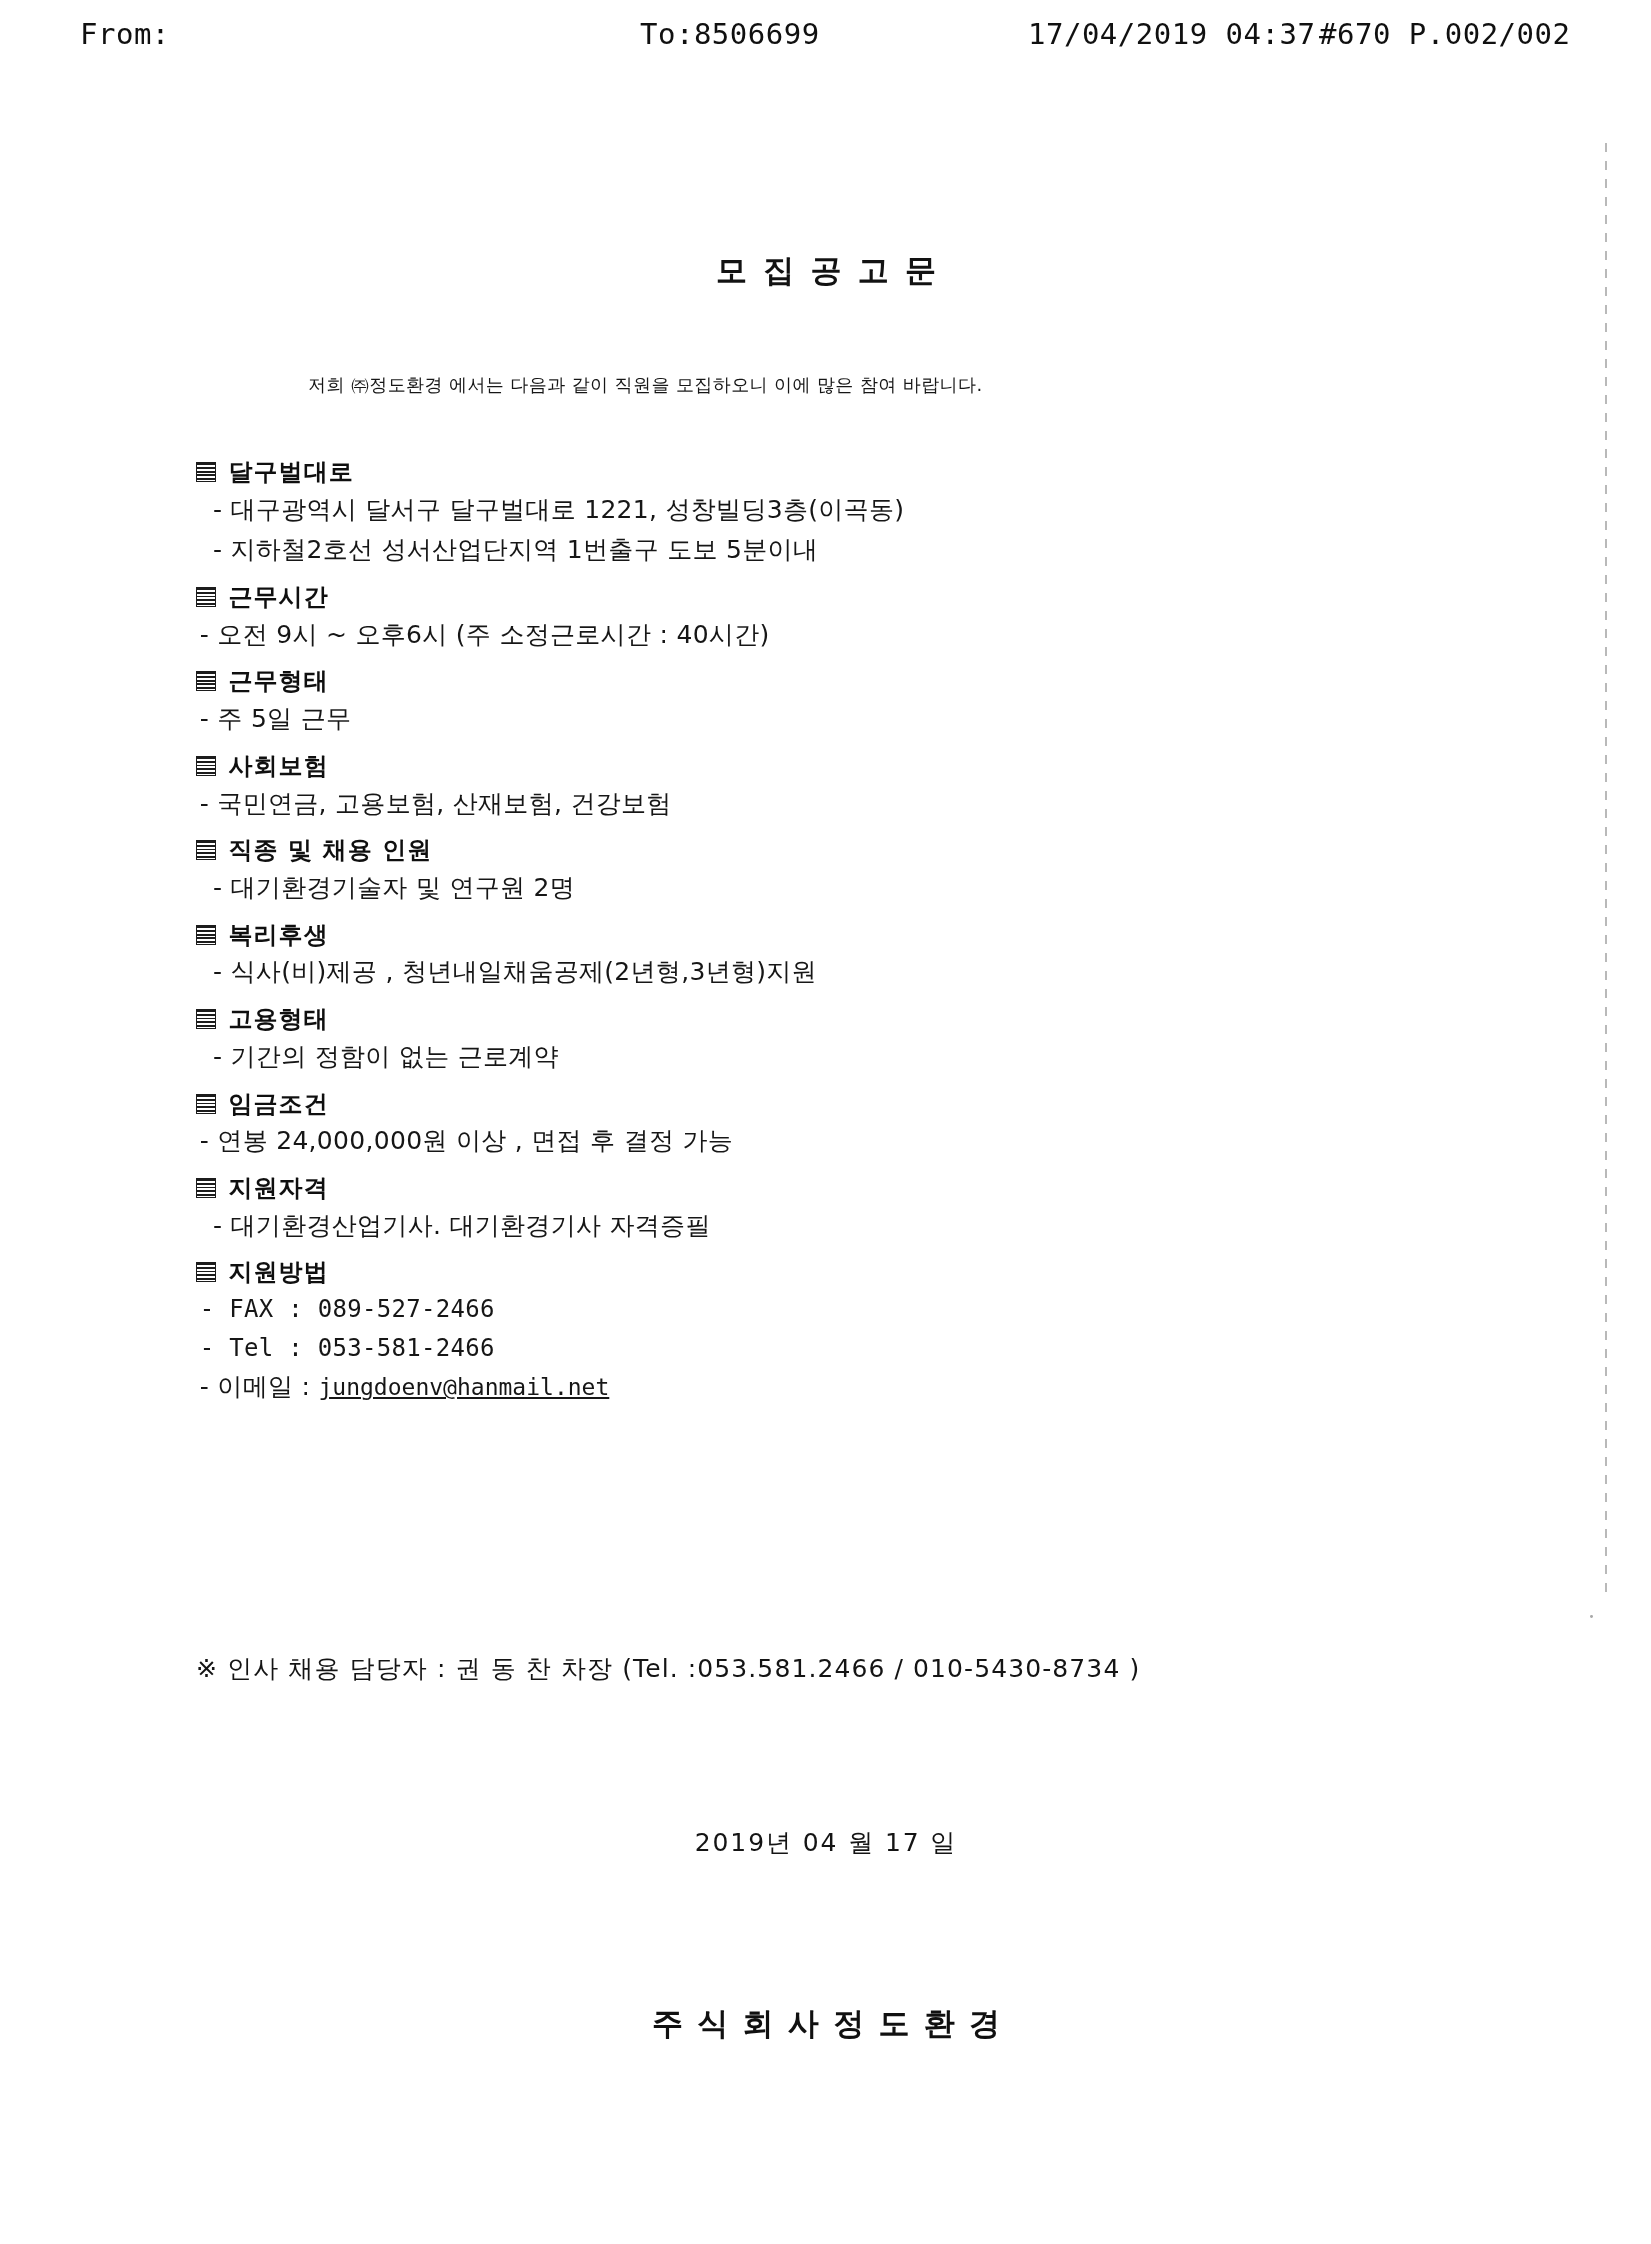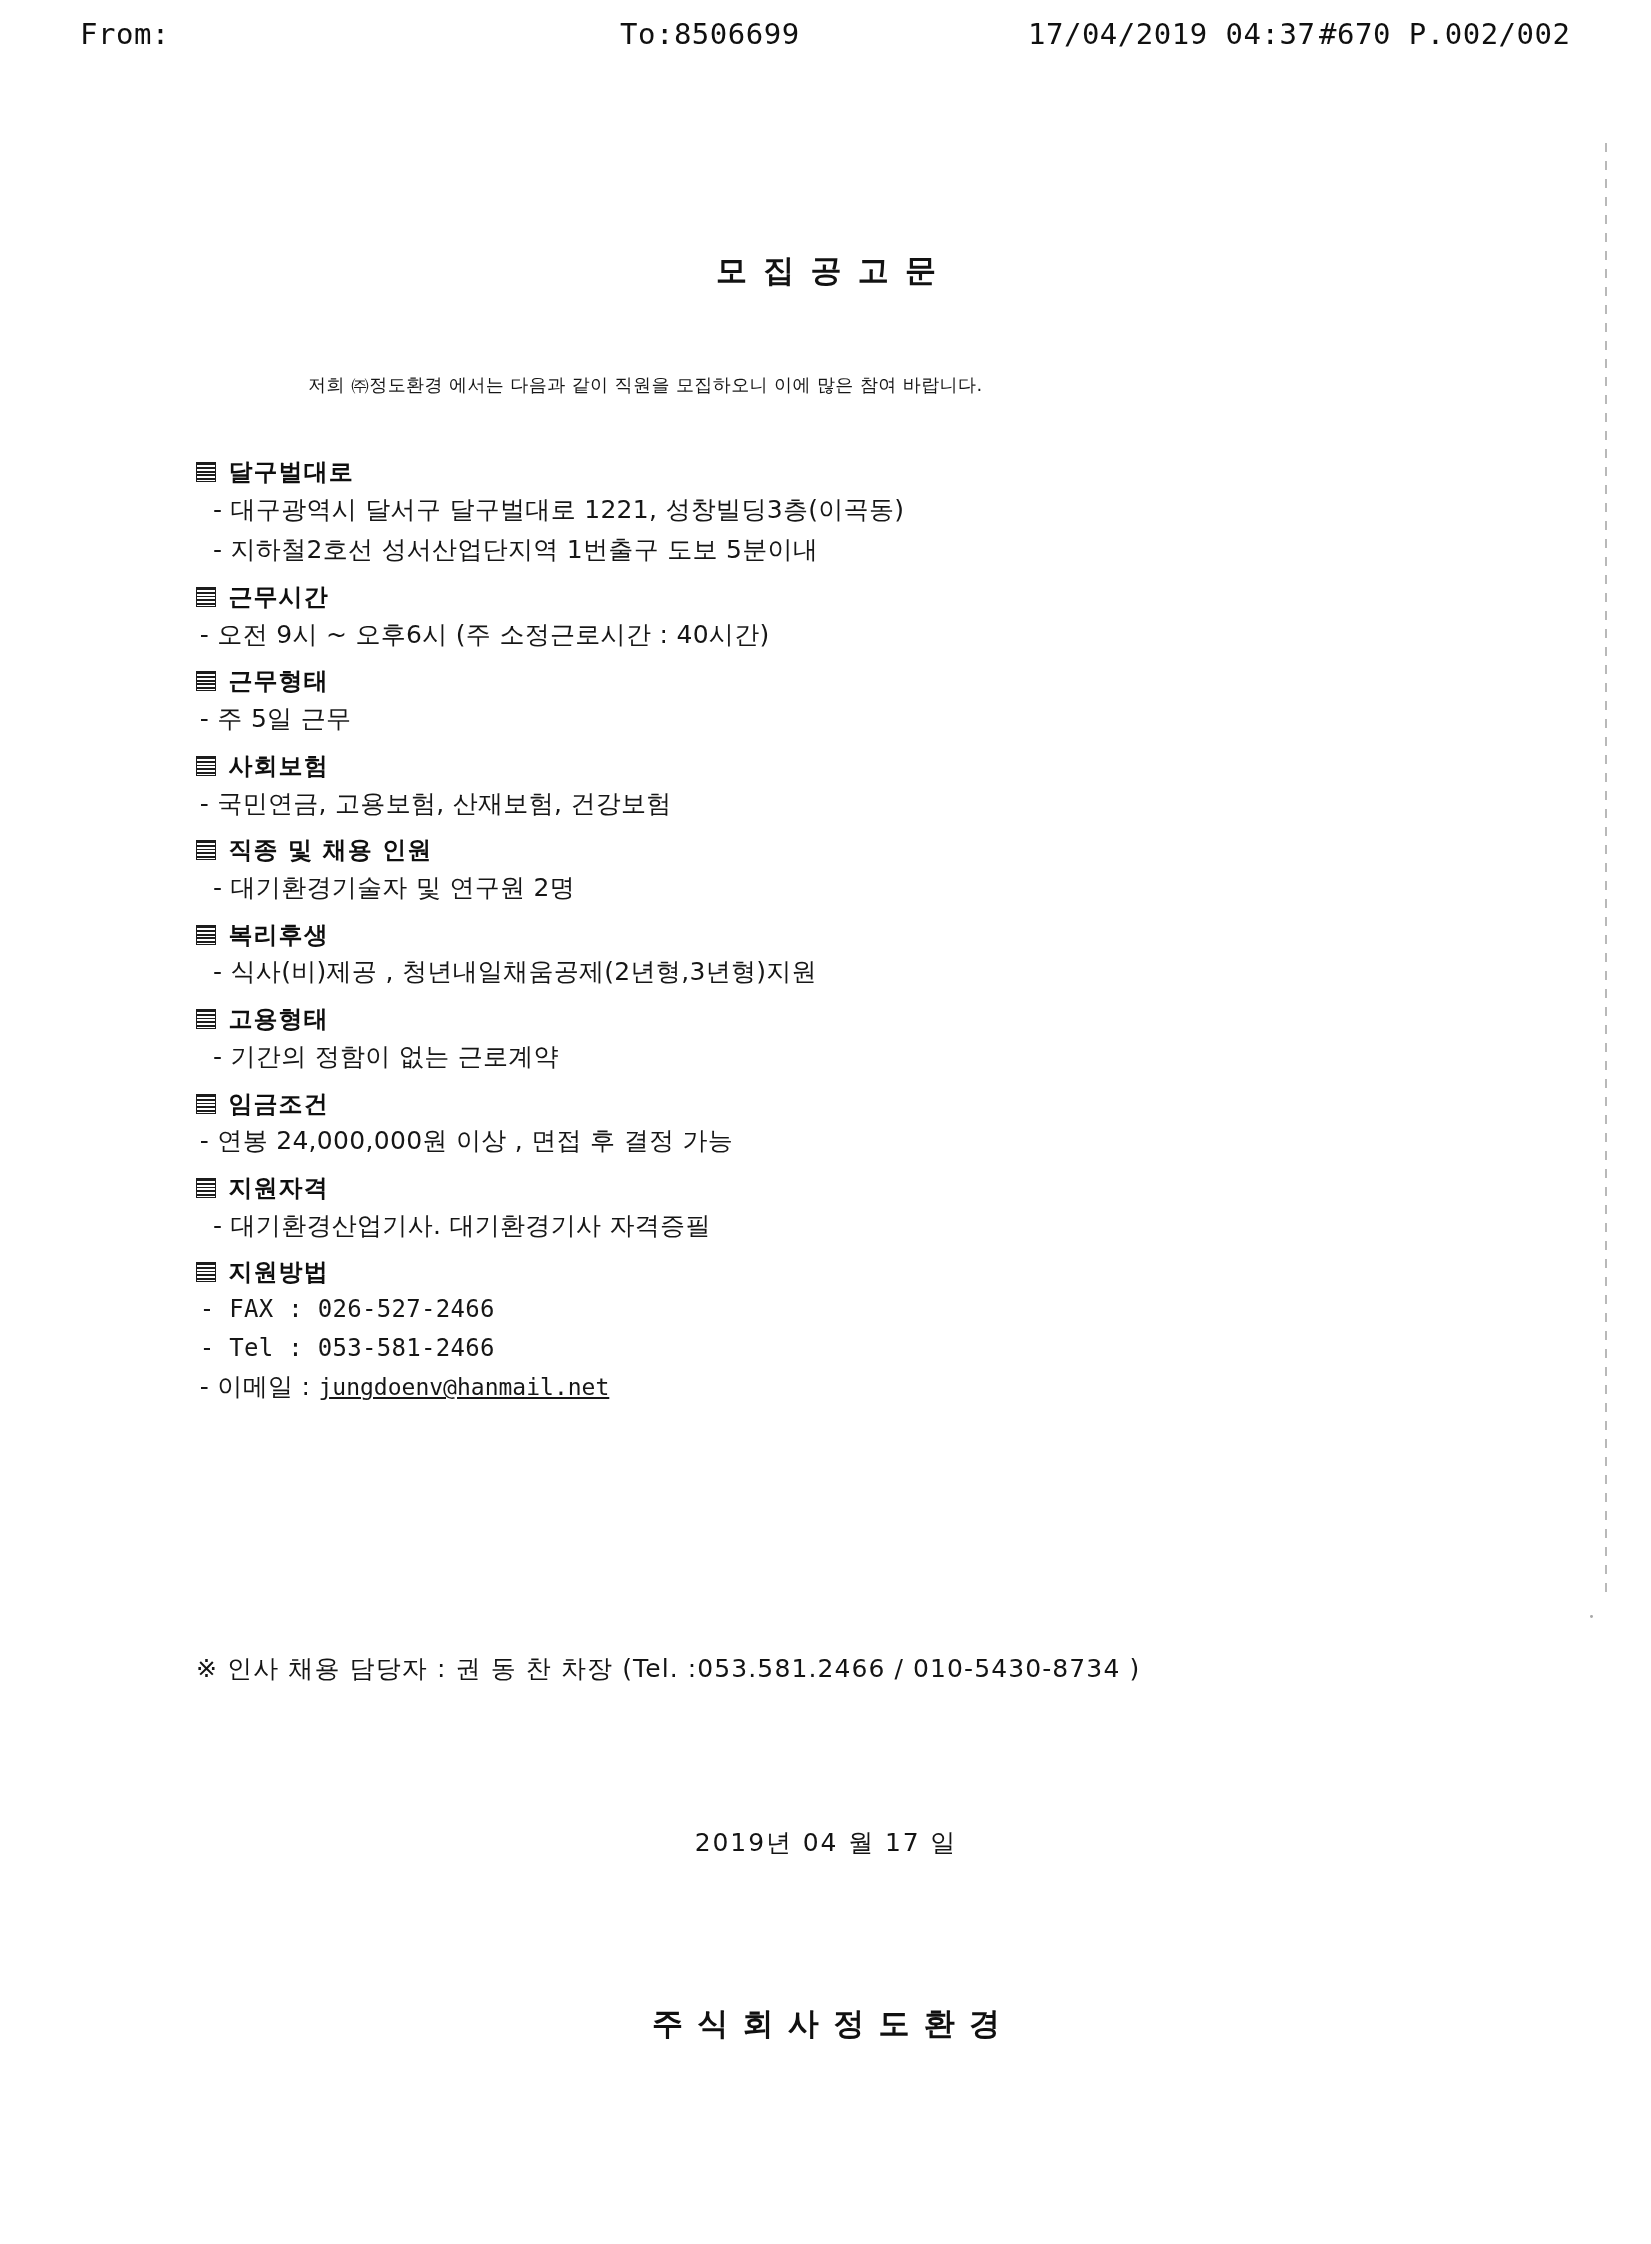--- a/index.html
+++ b/index.html
@@ -22,21 +22,21 @@
     top: 13.4px;
     left: 0;
     width: 1652px;
     height: 50px;
     font-family: "DejaVu Sans Mono", monospace;
     font-size: 29px;
     letter-spacing: 0.5px;
     color: #101010;
   }
   .fax-from  { position: absolute; left: 80px;  top: 3.8px; }
-  .fax-to    { position: absolute; left: 620px; top: 3.8px; }
+  .fax-to    { position: absolute; left: 640px; top: 3.8px; }
   .fax-date  { position: absolute; left: 1028px;top: 3.8px; }
   .fax-page  { position: absolute; left: 1319px;top: 3.8px; }
 
   
   .scan-edge {
     position: absolute;
     top: 143px;
     right: 45px;
     width: 1.9px;
     height: 1453px;
@@ -266,21 +266,21 @@
         <span>지원자격</span>
       </div>
       <div class="sec-item ind-1">- 대기환경산업기사. 대기환경기사 자격증필</div>
     </div>
 
     <div class="sec">
       <div class="sec-head">
         <span class="bullet-sq"></span>
         <span>지원방법</span>
       </div>
-      <div class="sec-item ind-2 mono">- FAX : 026-527-2466</div>
+      <div class="sec-item ind-2 mono">- FAX : 089-527-2466</div>
       <div class="sec-item ind-2 mono">- Tel : 053-581-2466</div>
       <div class="sec-item ind-2">
         <span>- 이메일 : </span><span class="email-link">jungdoenv@hanmail.net</span>
       </div>
     </div>
 
   </div>
 
   <div class="contact-note">※ 인사 채용 담당자 : 권 동 찬 차장 (Tel. :053.581.2466 / 010-5430-8734 )</div>
 

